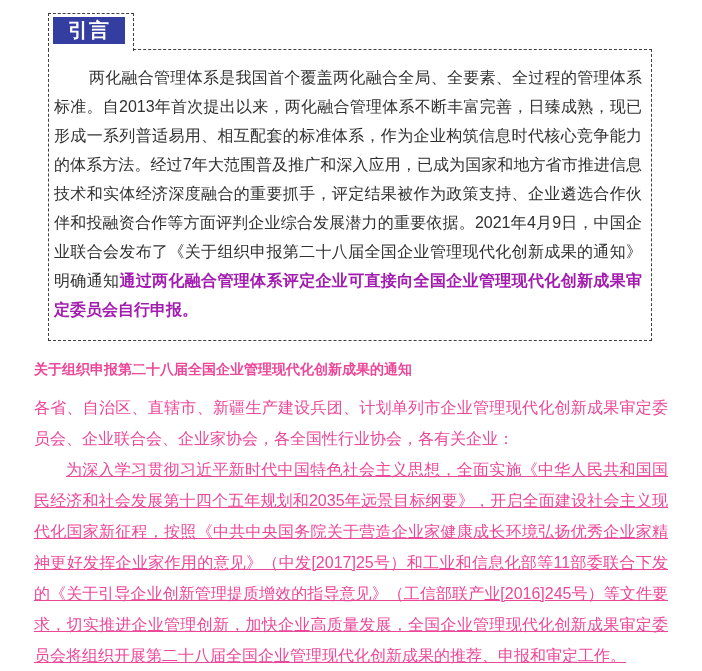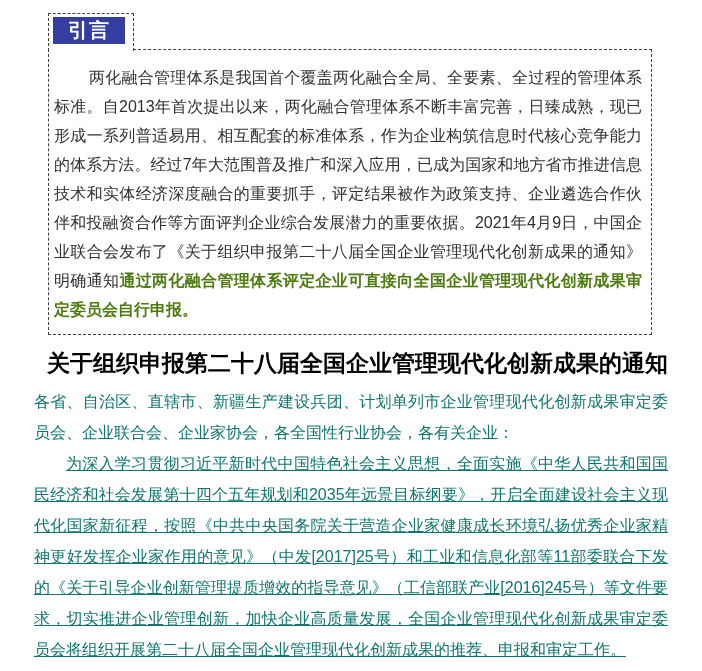--- a/index.html
+++ b/index.html
@@ -14,21 +14,21 @@
     height: 671px;
     background: #ffffff;
     overflow: hidden;
     color: #303030;
   }
   
   .intro-box {
     position: relative;
     margin: 49px 50px 0 48px;
     border: 1px dashed #3f3f3f;
-    padding: 13px 9px 10px 5px;
+    padding: 13px 9px 16px 5px;
   }
   .intro-tab {
     position: absolute;
     left: -1px;
     top: -37px;
     width: 86px;
     height: 38px;
     background: #ffffff;
     border: 1px dashed #3f3f3f;
     border-bottom: none;
@@ -45,36 +45,36 @@
     letter-spacing: 1px;
   }
   .intro-text {
     margin: 0;
     font-size: 16px;
     line-height: 29px;
     text-align: justify;
     text-indent: 35px;
     color: #303030;
   }
-  .intro-text strong { font-weight: bold; color: #4d7c0f; }
+  .intro-text strong { font-weight: bold; color: #a21caf; }
   
   .notice-title {
     margin: 15px 34px 0;
-    font-size: 23px;
+    font-size: 14px;
     line-height: 26px;
     font-weight: bold;
-    text-align: right;
-    color: #000000;
+    text-align: left;
+    color: #ec4899;
   }
   .notice-body {
     margin: 10px 34px 12px;
     font-size: 16px;
     line-height: 31px;
     text-align: justify;
-    color: #0f766e;
+    color: #ec4899;
   }
   .notice-body p { margin: 0; }
   .notice-body p.indented { text-indent: 2em; text-decoration: underline; }
 </style>
 </head>
 <body>
 
 <div class="page">
 
   <section class="intro-box">

